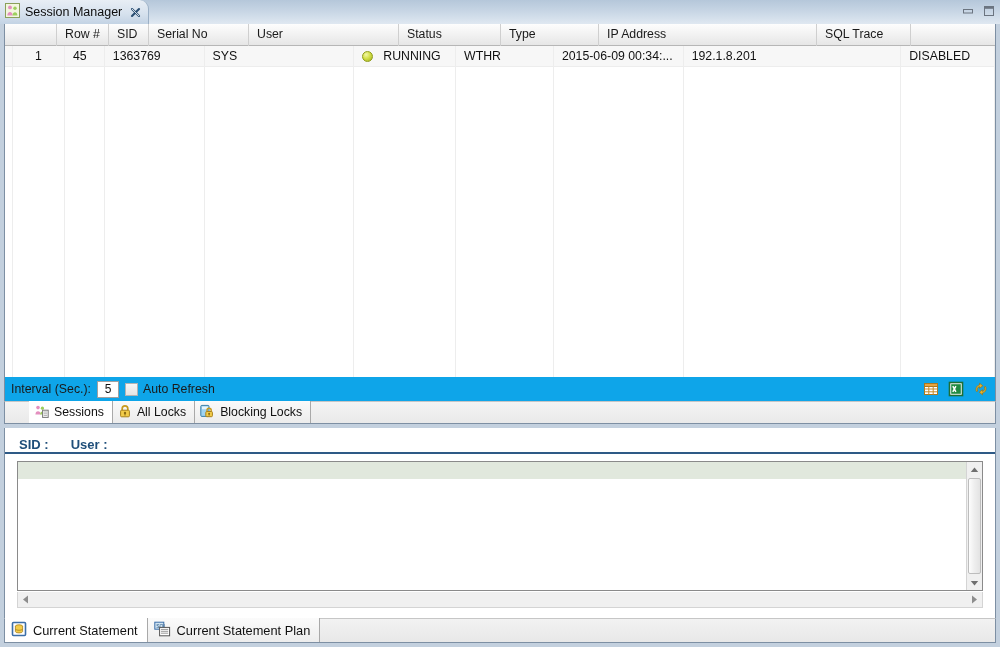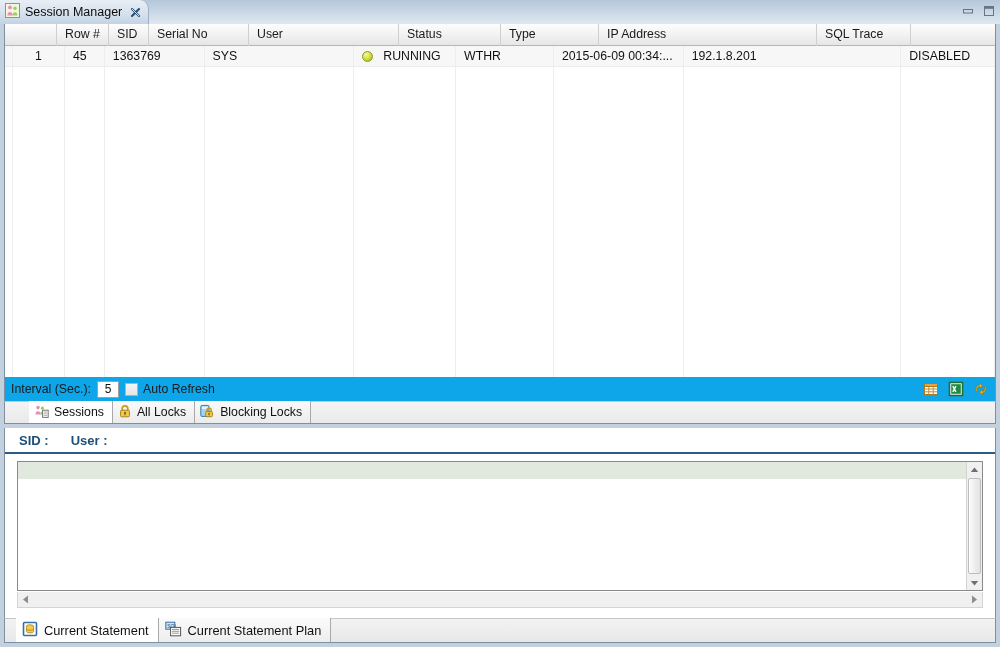--- a/index.html
+++ b/index.html
@@ -168,21 +168,21 @@
 
   
   #bottom-panel {
     position: absolute; left: 4px; top: 428px; width: 992px; height: 190px;
     background: #ffffff;
     border-left: 1px solid #7d8fa3; border-right: 1px solid #7d8fa3;
     overflow: hidden;
   }
   #sid-bar {
     position: absolute; left: 0; top: 0; width: 100%; height: 26px;
-    display: flex; align-items: center; padding-left: 14px; gap: 22px;
+    display: flex; align-items: flex-end; padding-left: 14px; gap: 22px;
     border-bottom: 2px solid #2e5a86;
     background: #ffffff;
   }
   #sid-bar .fld { font-size: 13px; font-weight: bold; color: #1f4e79; white-space: nowrap; }
   #editor-wrap {
     position: absolute; left: 12px; top: 33px; right: 12px; height: 130px;
     border: 1px solid #8a8a8a; background: #ffffff; display: flex;
   }
   #editor-area { flex: 1 1 auto; position: relative; overflow: hidden; }
   #editor-area .curline {
@@ -211,21 +211,21 @@
     background: linear-gradient(to bottom,#f2f2f2 0%, #e8e8e8 100%);
     border: 1px solid #7d8fa3; border-top: 1px solid #c6c6c6;
     display: flex; align-items: flex-end;
   }
   #bottomtabs .btab {
     height: 24px; display: flex; align-items: center;
     padding: 0 9px 0 6px; gap: 6px;
     font-size: 12.8px; color: #111; white-space: nowrap;
     border-right: 1px solid #a9a9a9; cursor: pointer;
   }
-  #bottomtabs .btab.active { background: #ffffff; margin-left: 11px; }
+  #bottomtabs .btab.active { background: #ffffff; }
   #bottomtabs .btab:not(.active) { background: linear-gradient(to bottom,#fbfbfb 0%, #ededed 100%); }
 
   .ic { display: block; flex: 0 0 auto; }
 </style>
 </head>
 <body>
 
 <div id="app">
 
   <div id="tabstrip">

